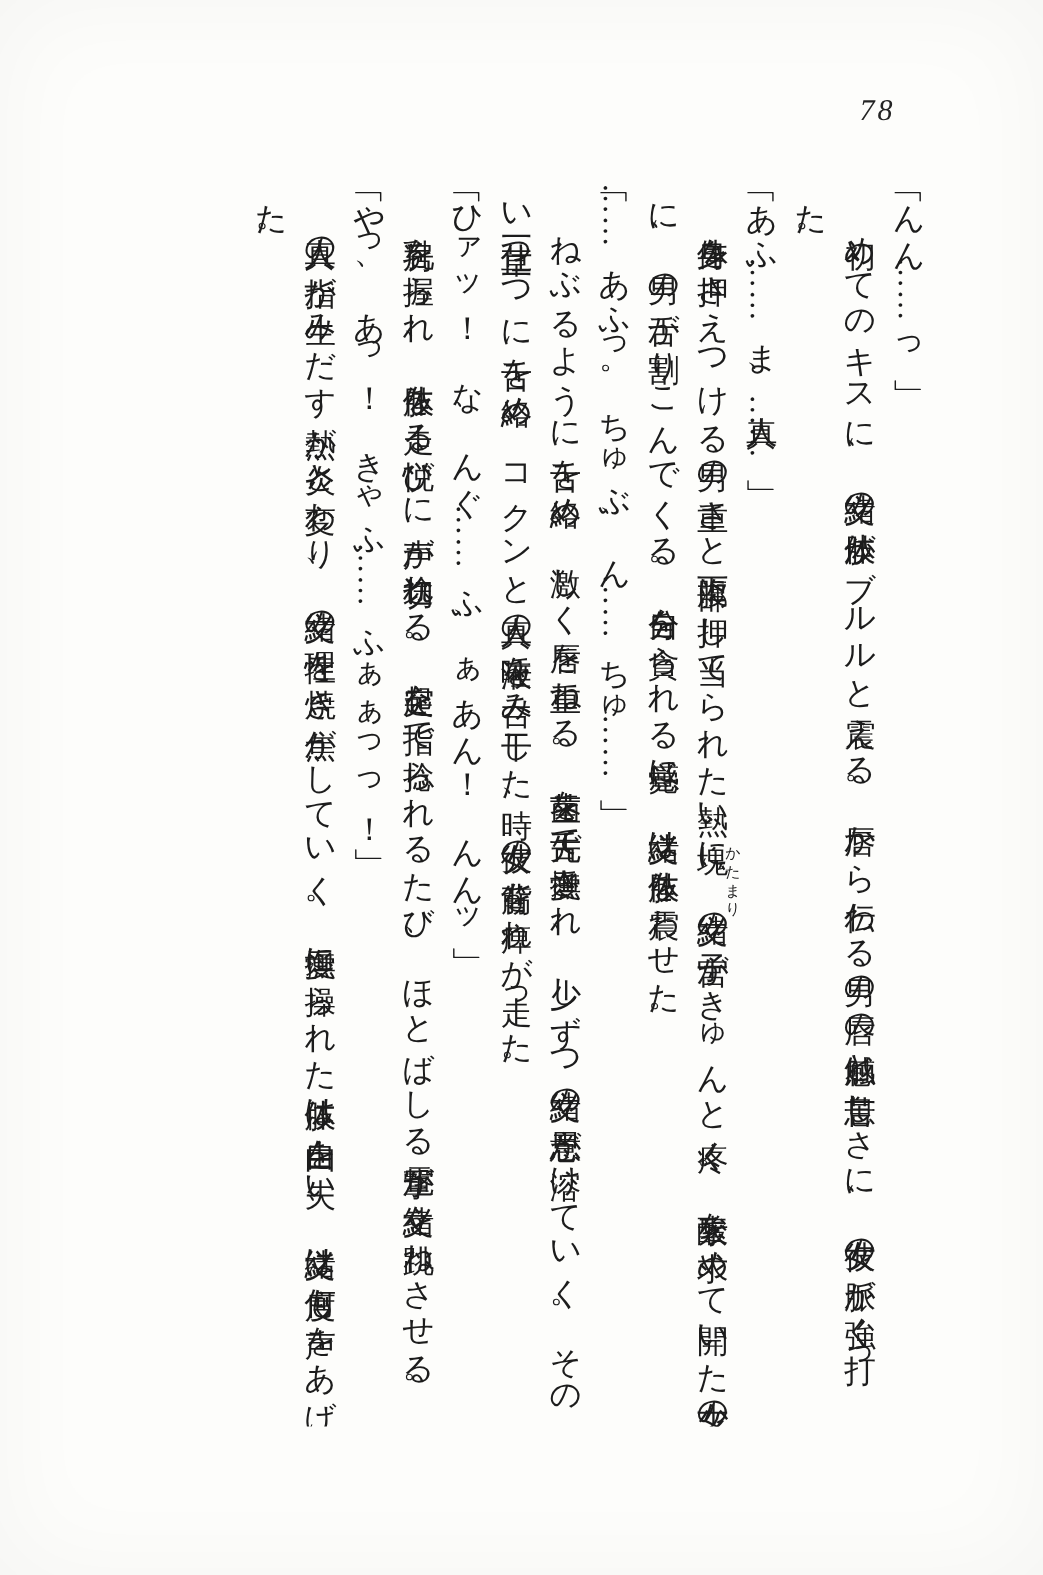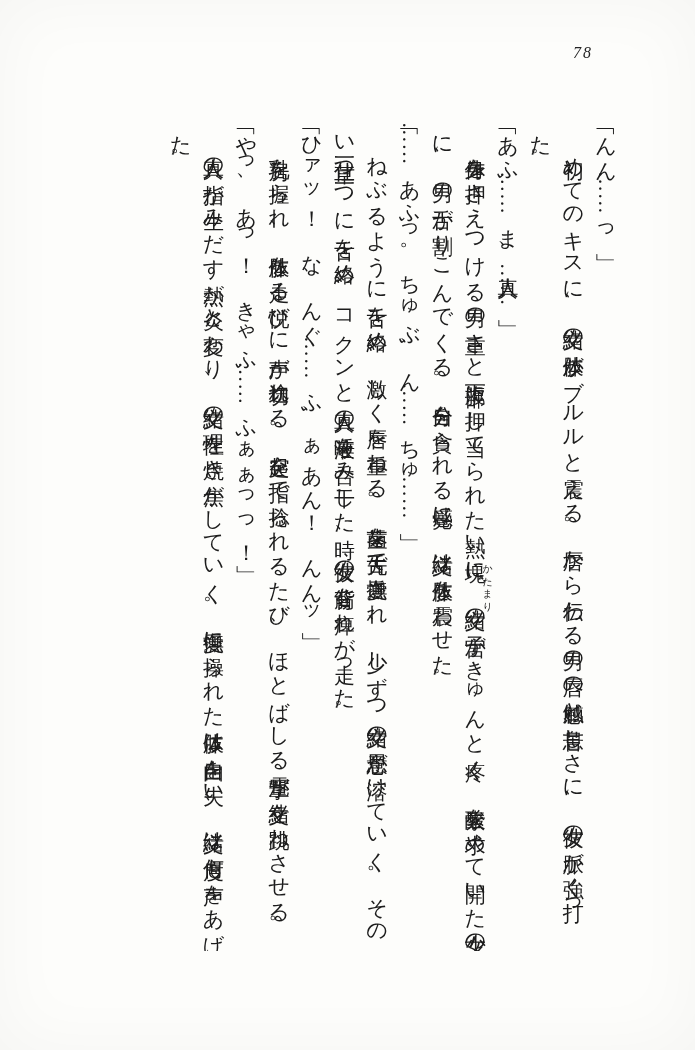--- a/index.html
+++ b/index.html
@@ -12,22 +12,22 @@
     background:var(--paper);
     position:relative;overflow:hidden;
     font-family:"Liberation Serif",serif;
     color:var(--ink);
   }
   .page{
     position:absolute;inset:0;
     box-shadow:inset 0 0 70px rgba(0,0,0,0.035);
   }
   .page-number{
-    position:absolute;top:44px;left:573px;
-    font-size:16px;font-style:italic;
+    position:absolute;top:63px;left:573px;
+    font-size:20px;font-style:italic;
     letter-spacing:2px;color:#242424;
   }
   .text-block{
     position:absolute;top:121px;right:73px;
     width:558px;height:830px;
     writing-mode:vertical-rl;
     text-orientation:mixed;
     font-size:21px;
     line-height:32.7px;
     letter-spacing:0.75px;

